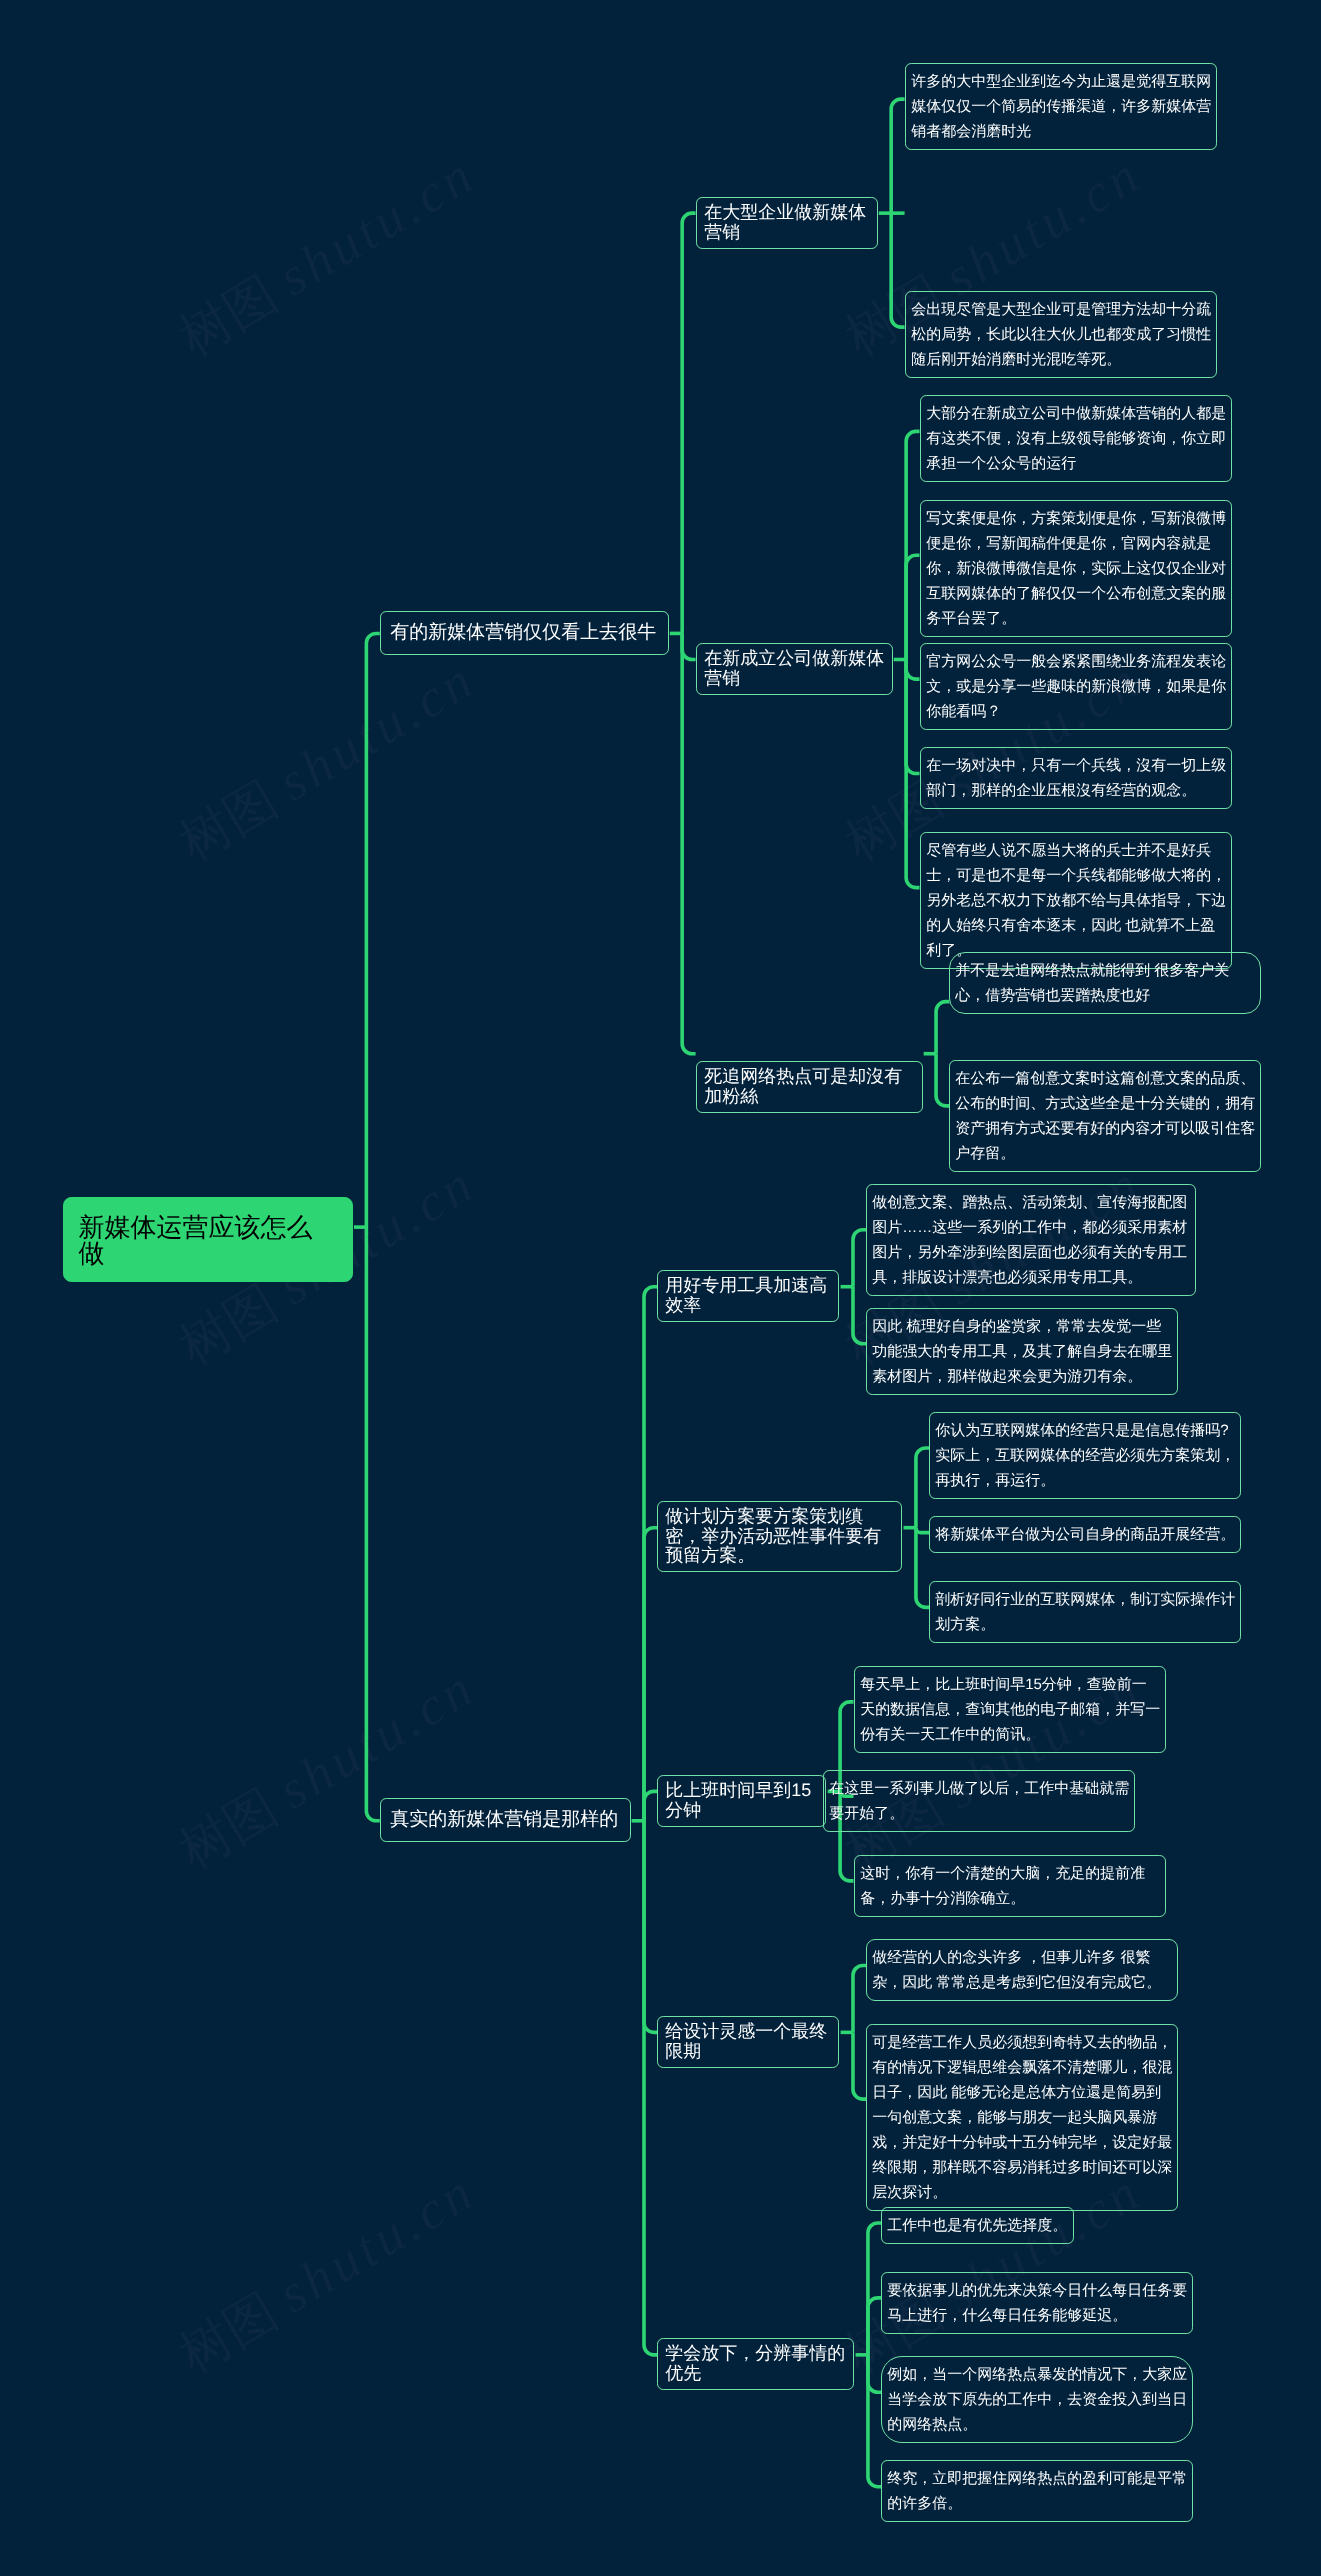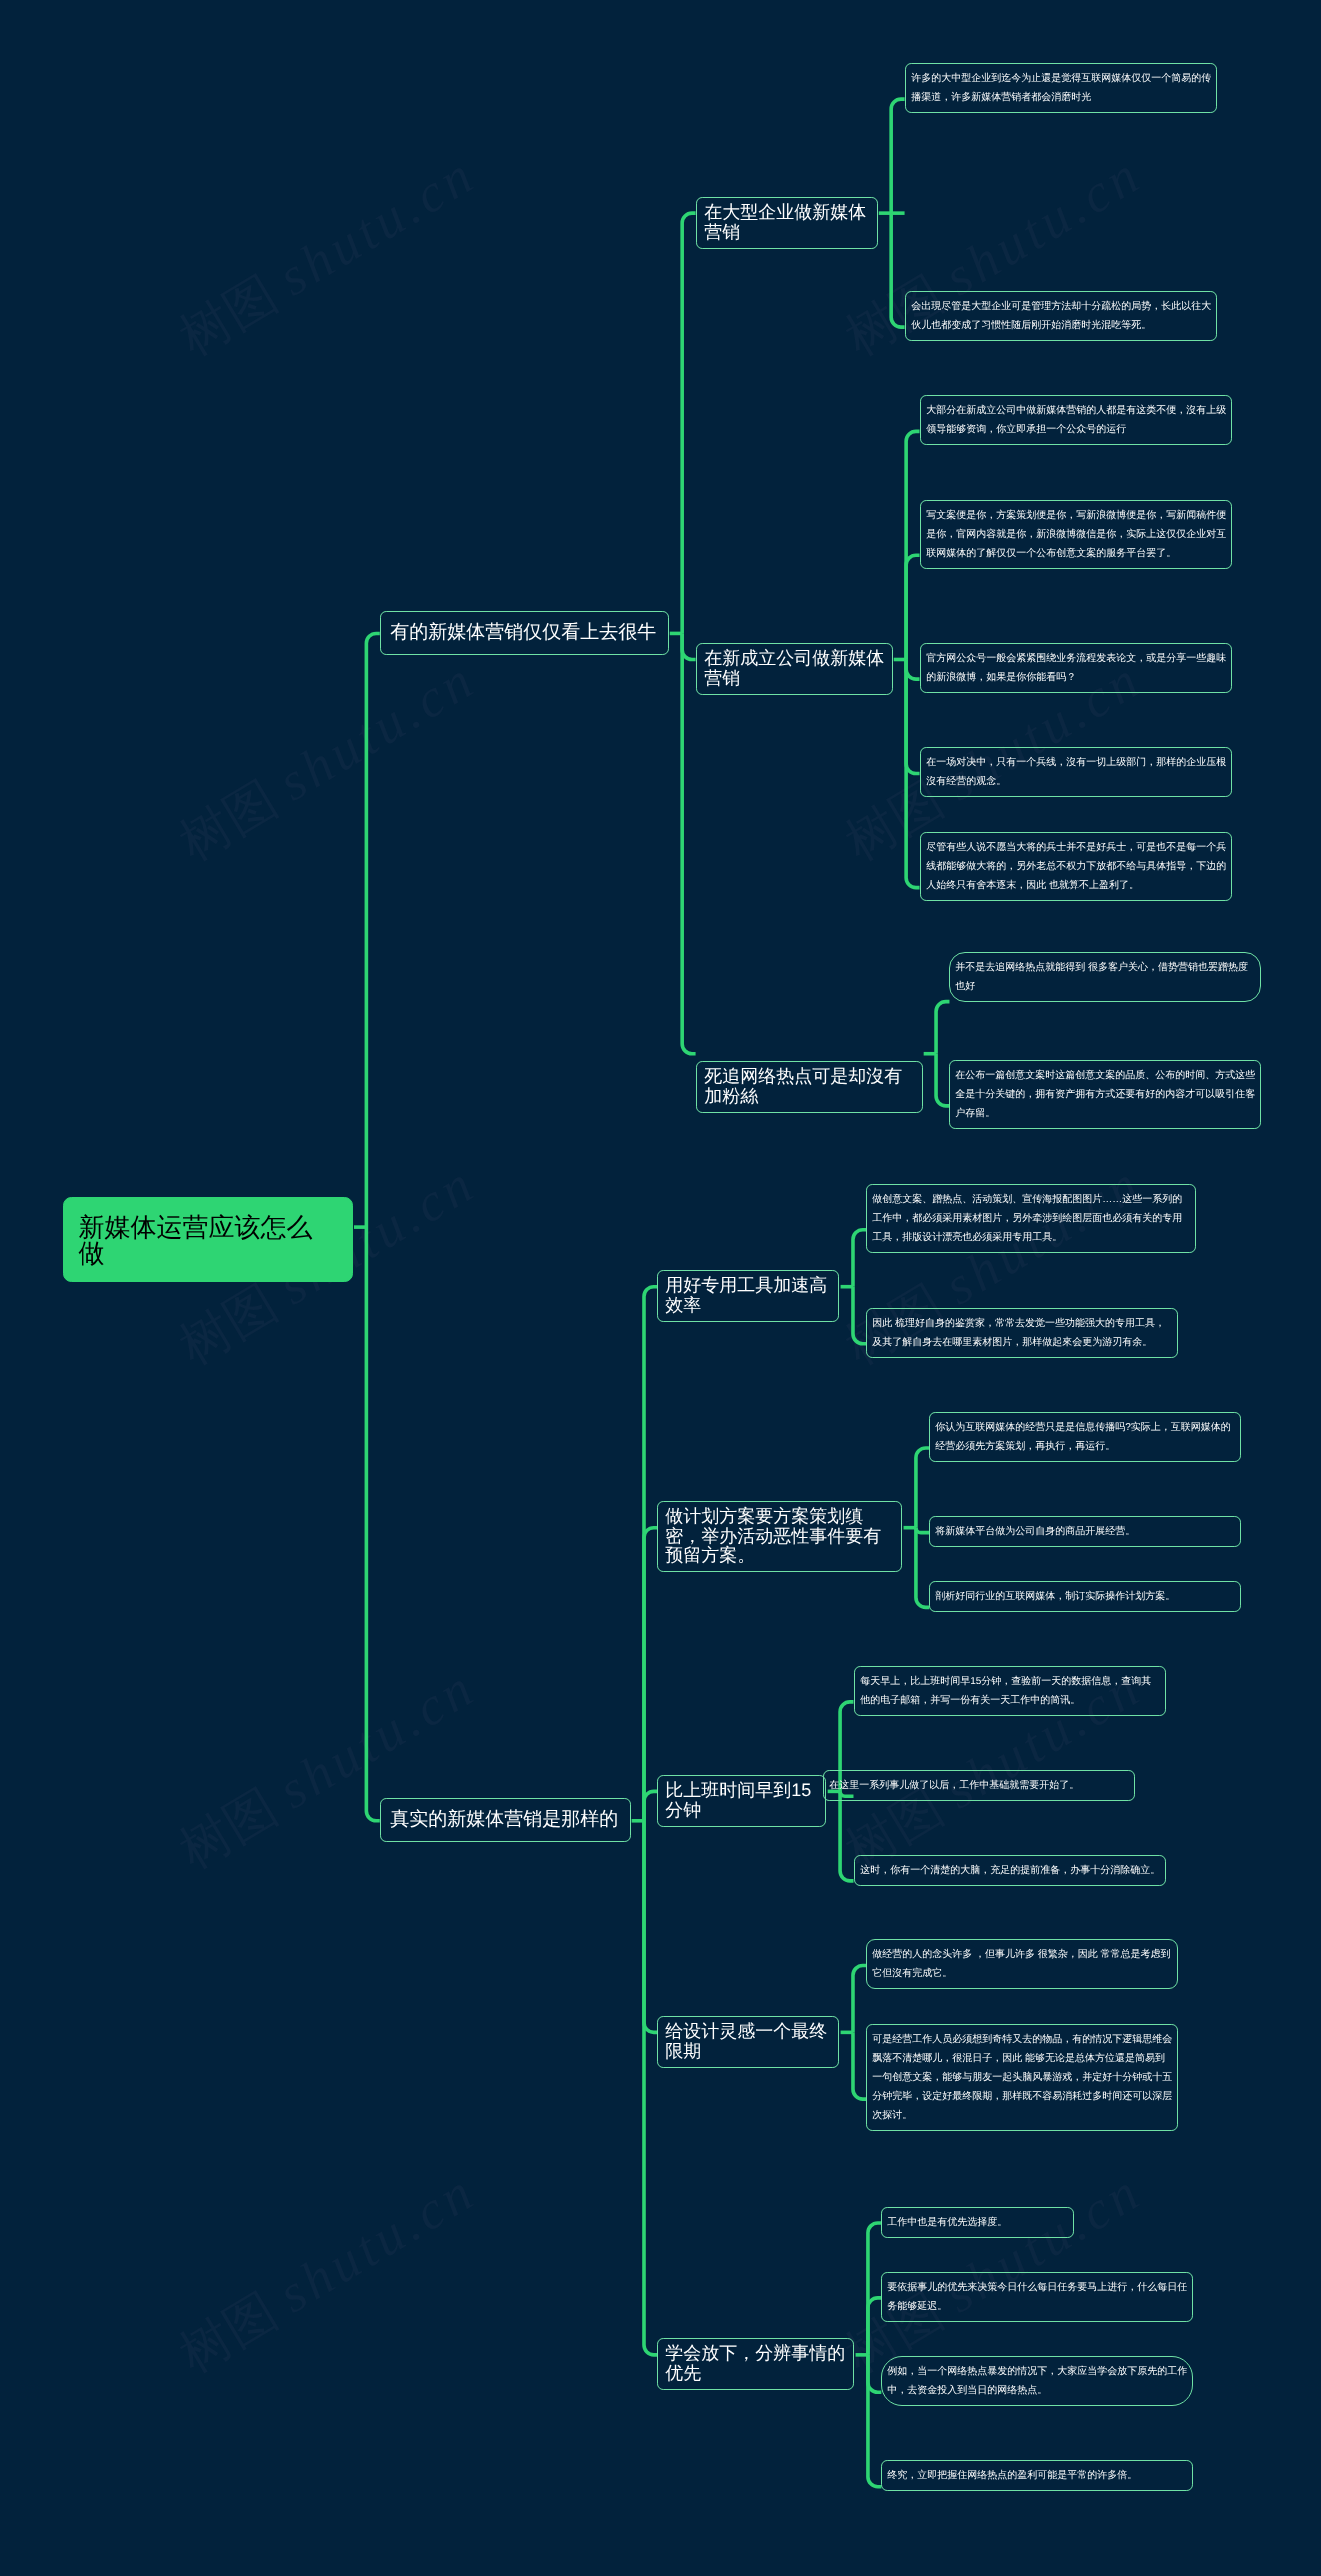--- a/index.html
+++ b/index.html
@@ -15,21 +15,21 @@
   .wm .wm-la{font-family:"Liberation Serif",serif;font-style:italic;}
   #links{position:absolute;left:0;top:0;width:1321px;height:2576px;}
   #links path{fill:none;stroke:#2ed573;stroke-width:7;stroke-linecap:butt;stroke-linejoin:round;}
   .node{position:absolute;box-sizing:content-box;border-radius:6.2px;border:1.5px solid #6fe2a5;
         color:#ffffff;background:transparent;}
   .node .tx{display:block;}
   .node.root{background:#2ed573;border-color:#2ed573;color:#000000;border-radius:8.3px;
         font-size:26px;line-height:26px;padding:15.5px 14.4px;}
   .node.lv2{font-size:19px;line-height:24px;padding:8.8px 9.3px;}
   .node.lv3{font-size:18px;line-height:19.6px;padding:5.2px 7.2px;}
-  .node.lv4{font-size:10px;line-height:19px;padding:5.2px 5.2px;}
+  .node.lv4{font-size:15px;line-height:25px;padding:5.2px 5.2px;}
 </style>
 </head>
 <body>
 
 <div id="canvas">
 
   <div id="watermarks">
 
     <div class="wm" style="left:203px;top:304px;"><span class="wm-cn">树图</span> <span class="wm-la">shutu.cn</span></div>
     <div class="wm" style="left:869px;top:304px;"><span class="wm-cn">树图</span> <span class="wm-la">shutu.cn</span></div>

